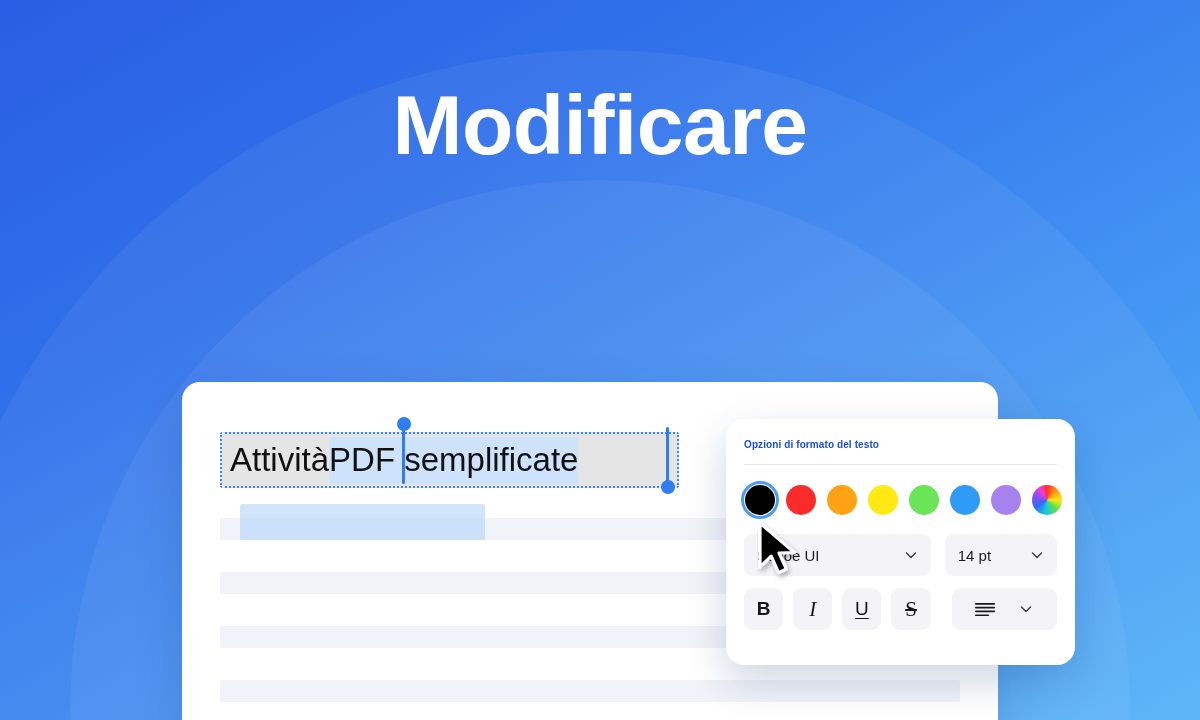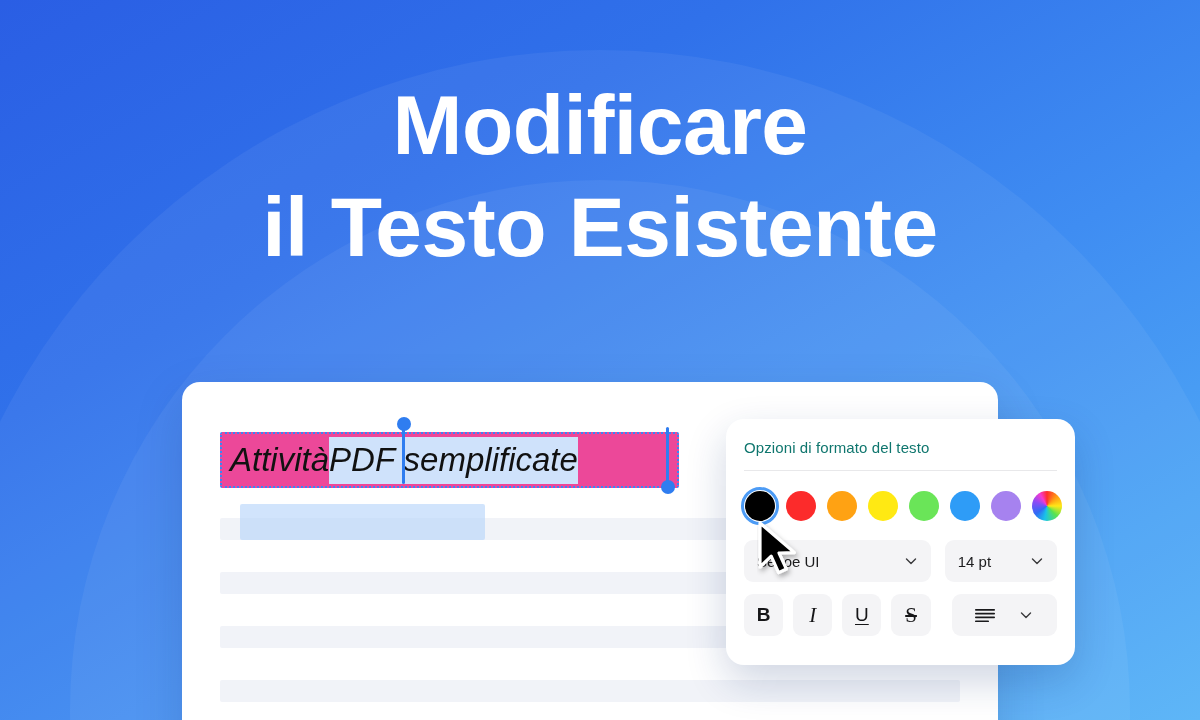--- a/index.html
+++ b/index.html
@@ -73,22 +73,21 @@
 
   
   .textbox {
     position: absolute;
     left: 38px;
     top: 50px;
     width: 459px;
     height: 56px;
     border: 2px dotted #3b86f7;
     border-radius: 2px;
-    background: #ec4899;
-    font-style: italic;
+    background: #e5e5e5;
   }
   .textline {
     position: absolute;
     left: 8px;
     top: 50%;
     transform: translateY(-50%);
     font-size: 33px;
     color: #111111;
     white-space: nowrap;
     letter-spacing: 0px;
@@ -163,23 +162,23 @@
     left: 726px;
     top: 419px;
     width: 349px;
     height: 246px;
     background: #ffffff;
     border-radius: 18px;
     box-shadow: 0 16px 40px rgba(17, 45, 110, 0.20);
     padding: 20px 18px 18px 18px;
   }
   .panel-title {
-    font-size: 15px;
-    font-weight: normal;
-    color: #0f766e;
+    font-size: 10px;
+    font-weight: bold;
+    color: #1d4ed8;
     letter-spacing: 0.1px;
   }
   .panel-divider {
     margin-top: 14px;
     height: 1px;
     background: #e8e8ea;
   }
 
   
   .colors {
@@ -284,21 +283,20 @@
 </head>
 <body>
 
 <div id="stage">
 
   <div class="arc arc-outer"></div>
   <div class="arc arc-inner"></div>
 
   <div class="headline">
     <span>Modificare</span>
-    <span class="l2">il Testo Esistente</span>
   </div>
 
   <div class="doc-card">
 
     <div class="skel full" style="top:136px"></div>
     <div class="skel full" style="top:190px"></div>
     <div class="skel full" style="top:244px"></div>
     <div class="skel full" style="top:298px"></div>
 
     <div class="hl-block" style="left:58px; top:122px; width:245px; height:36px;"></div>

